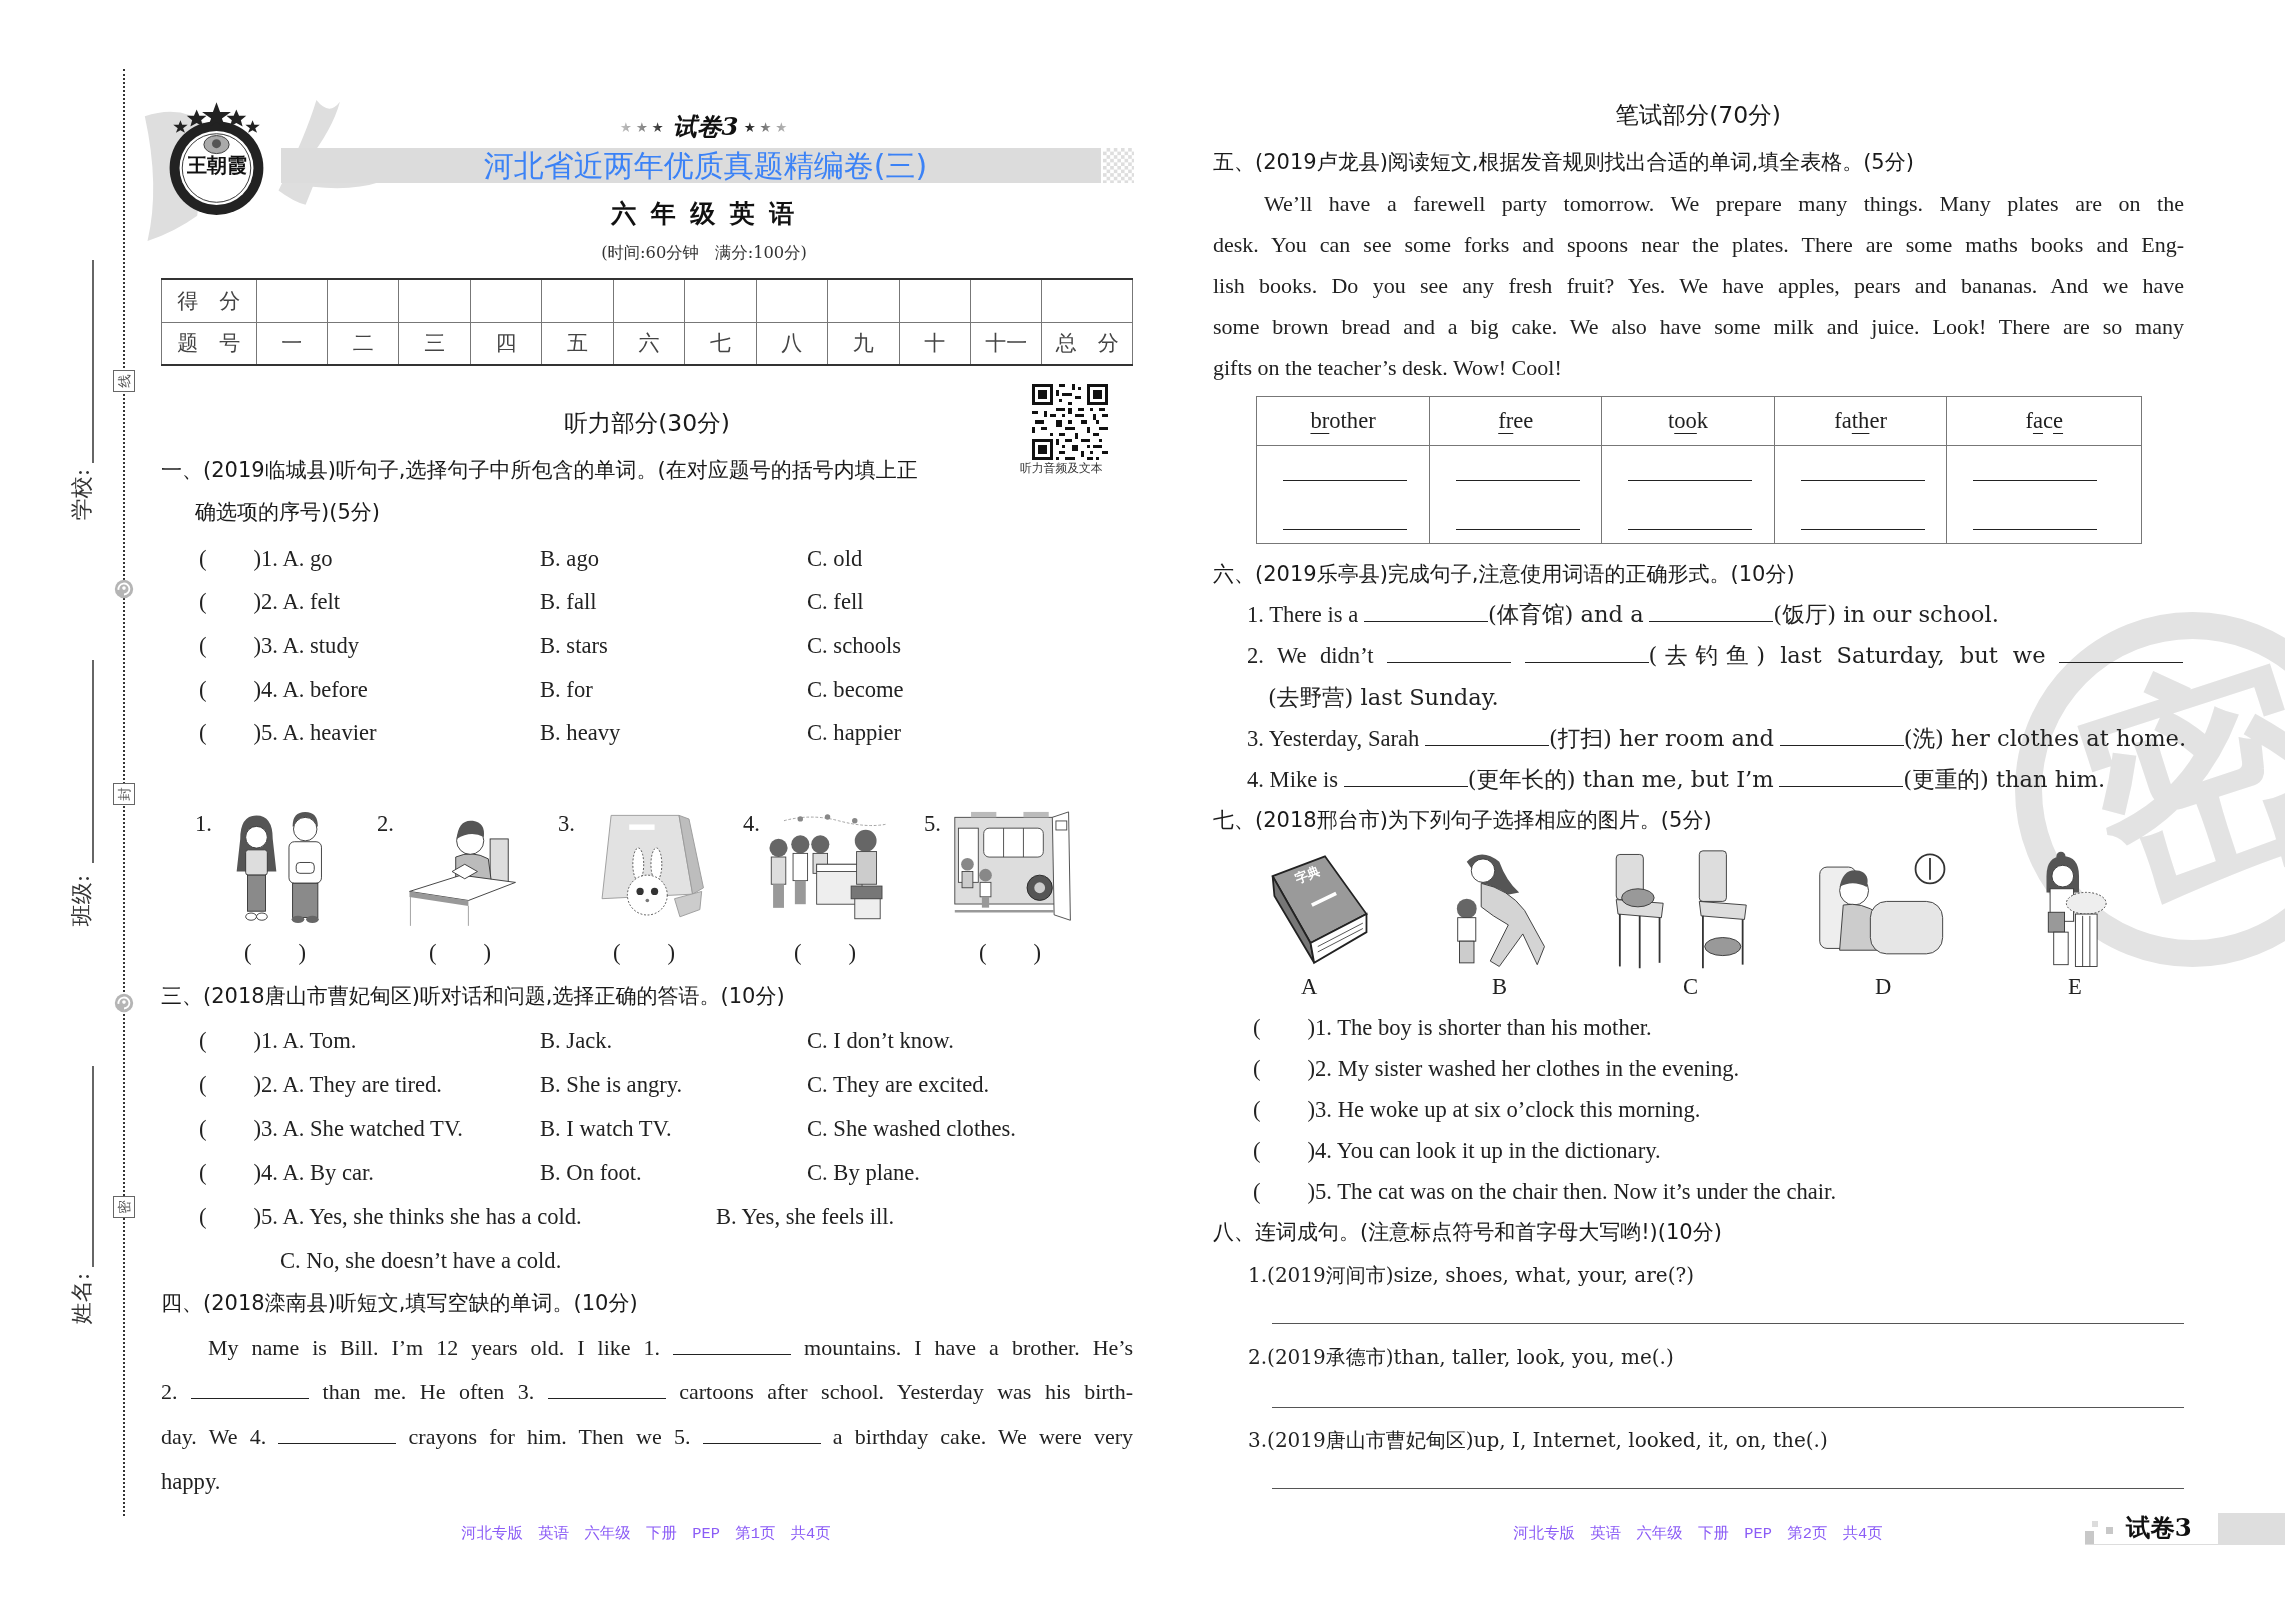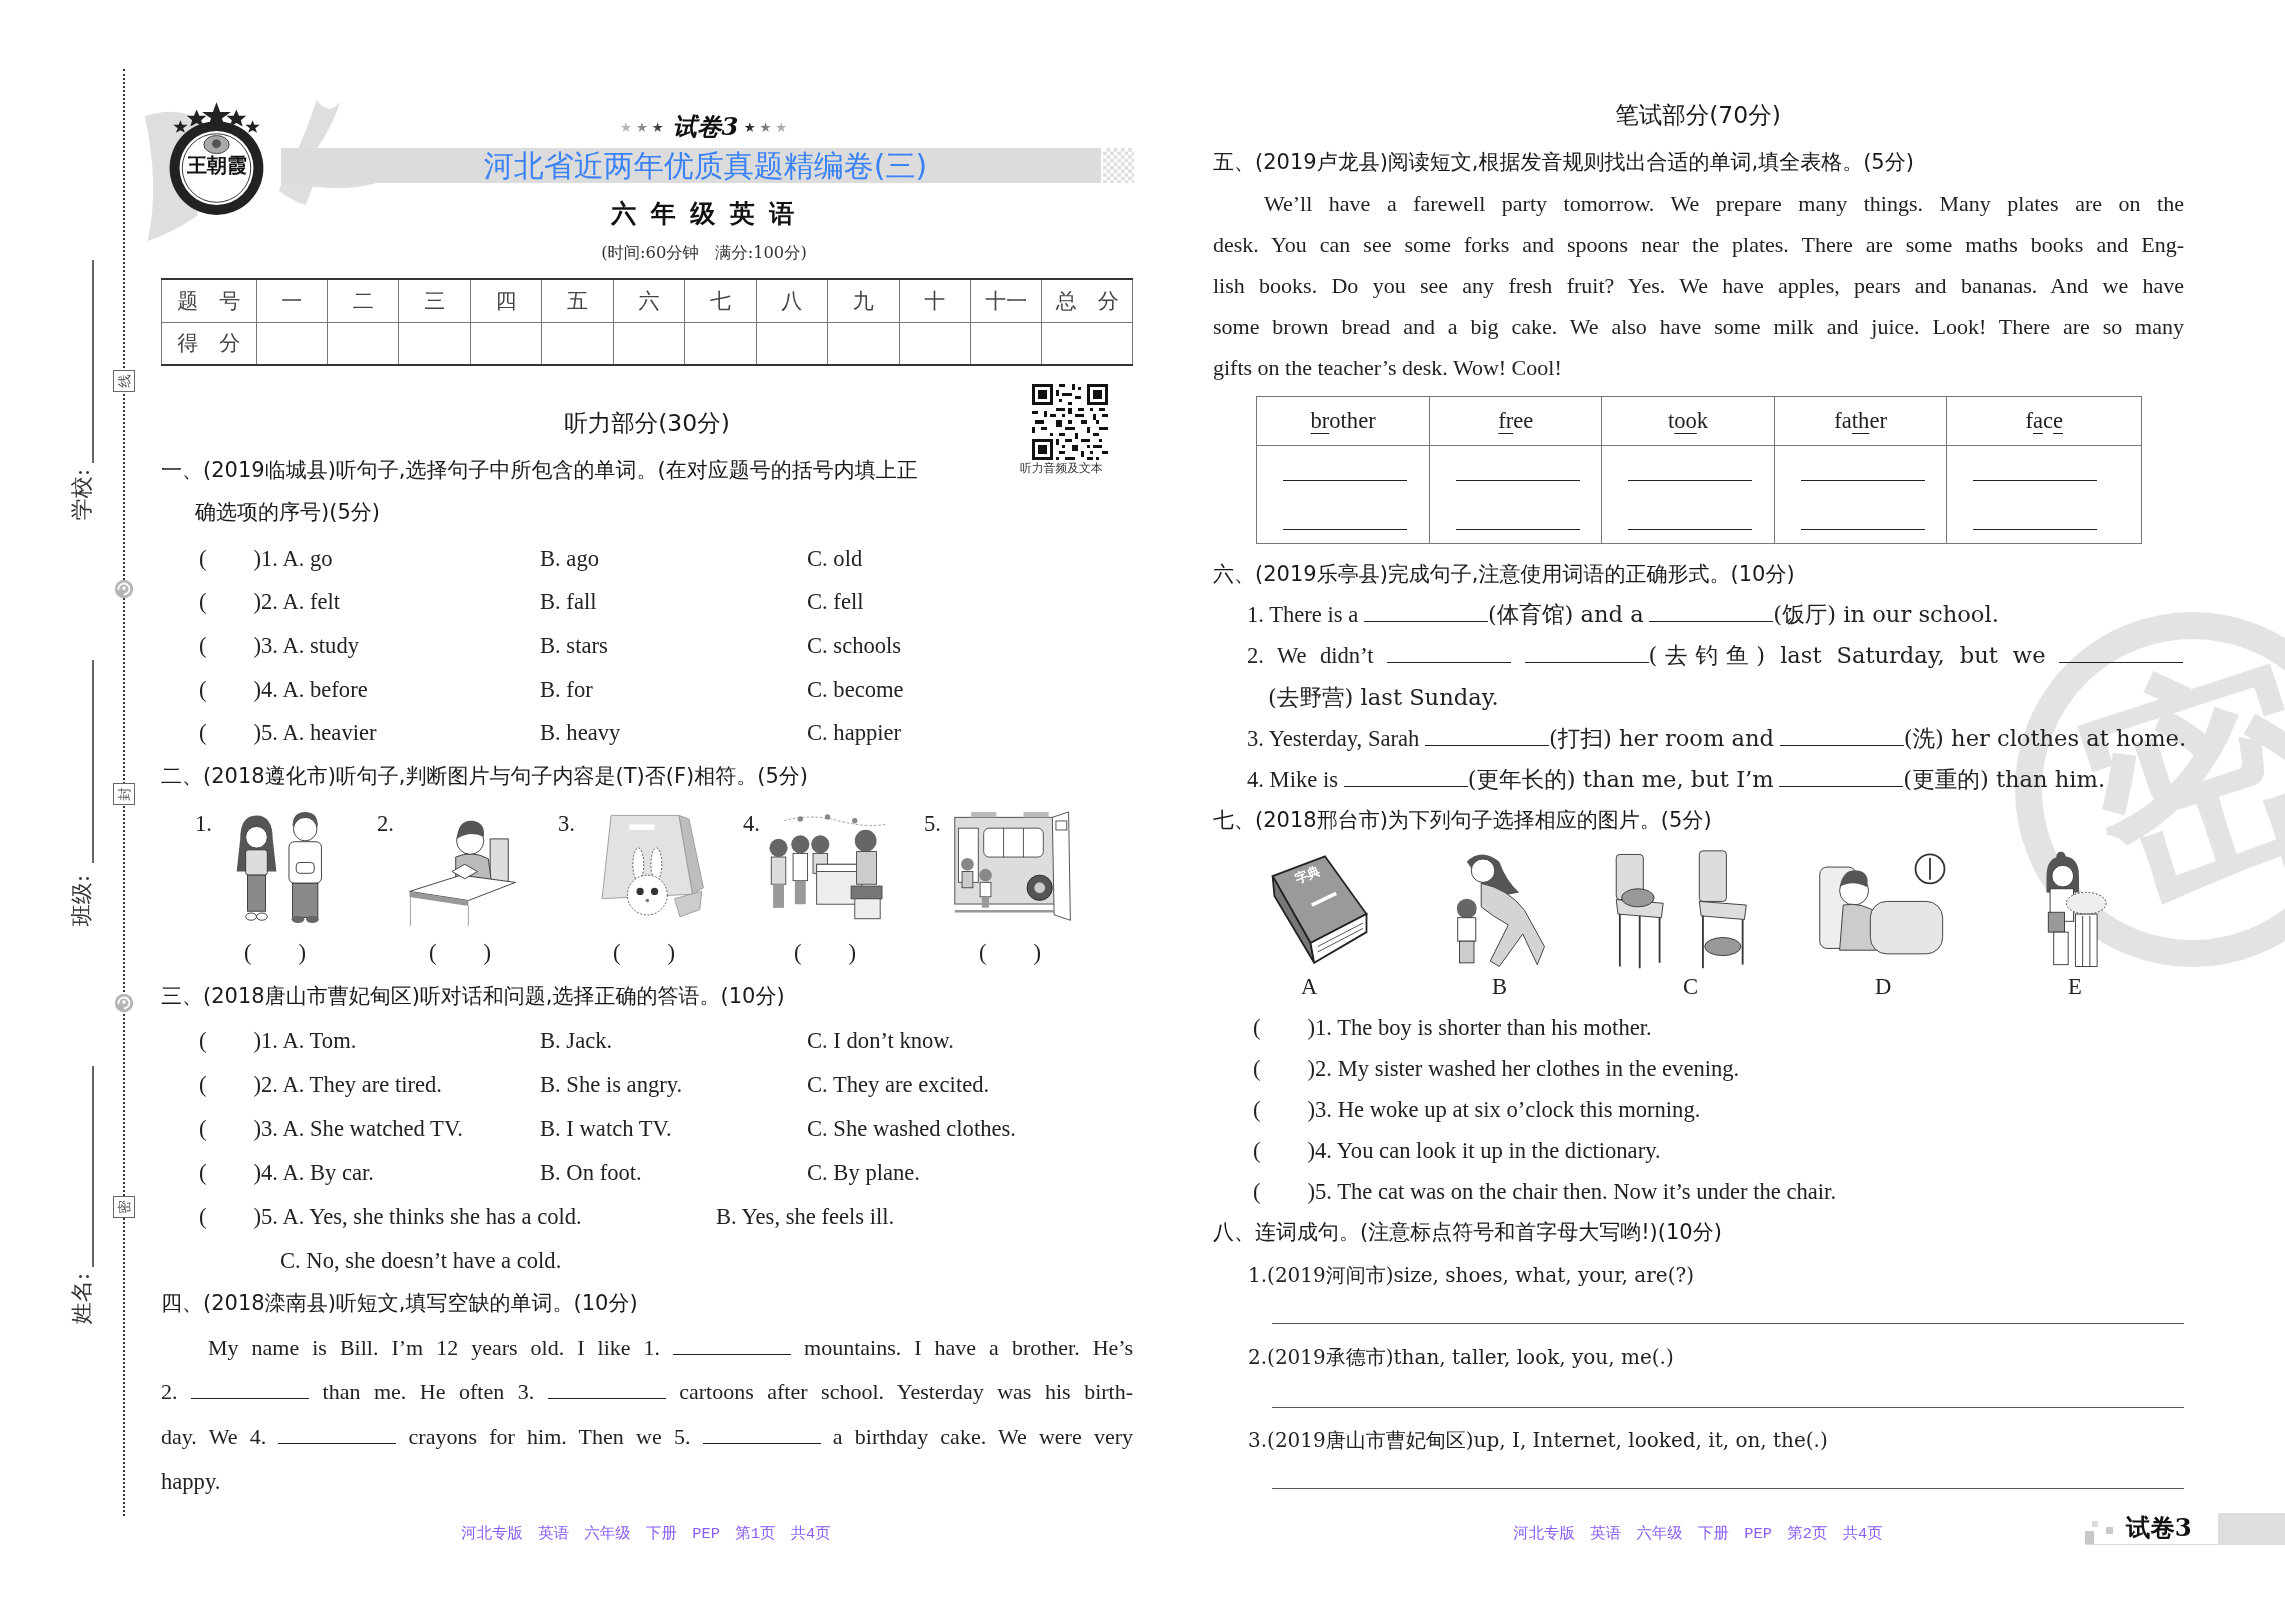--- a/index.html
+++ b/index.html
@@ -87,49 +87,49 @@
 </div>
 <div class="a" style="left:281px;top:148px;width:820px;height:35px;background:#dcdcdc"></div>
 <div class="a" style="left:1103px;top:148px;width:31px;height:35px;background:repeating-conic-gradient(#d6d6d6 0 25%,#fff 0 50%) 0 0/7.2px 7.2px;opacity:.8"></div>
 <div class="a hd" style="left:434px;top:148px;width:543px;height:35px;line-height:35px;text-align:center;font-size:30px;color:#3b82f6">河北省近两年优质真题精编卷(三)</div>
 <div class="a hd" style="left:570px;top:199px;width:280px;height:29px;line-height:29px;text-align:center;font-size:25px;letter-spacing:14.5px;font-weight:bold;color:#111">六年级英语</div>
 <div class="a zh-serif" style="left:523px;top:242px;width:362px;height:22px;line-height:22px;text-align:center;font-size:16.3px;color:#333">(时间:60分钟　满分:100分)</div>
 
 <table class="score-table" style="left:161px;top:278px;width:972px">
   <tbody>
         <tr>
+    <td>得　分</td>
+    <td></td>
+          <td></td>
+    <td></td>
+          <td></td>
+    <td></td>
+          <td></td>
+    <td></td>
+          <td></td>
+    <td></td>
+          <td></td>
+    <td></td>
+          <td></td>
+  </tr>
+  <tr>
     <td style="width:94px">题　号</td>
     <td style="width:71px">一</td>
     <td style="width:71px">二</td>
     <td style="width:71px">三</td>
     <td style="width:71px">四</td>
     <td style="width:71px">五</td>
     <td style="width:71px">六</td>
     <td style="width:71px">七</td>
     <td style="width:71px">八</td>
     <td style="width:71px">九</td>
     <td style="width:71px">十</td>
     <td style="width:71px">十一</td>
     <td style="width:90px">总　分</td>
   </tr>
-  <tr>
-    <td>得　分</td>
-    <td></td>
-          <td></td>
-    <td></td>
-          <td></td>
-    <td></td>
-          <td></td>
-    <td></td>
-          <td></td>
-    <td></td>
-          <td></td>
-    <td></td>
-          <td></td>
-  </tr>
 </tbody>
     </table>
 
 <svg class="a" style="left:1032px;top:384px" width="76" height="76" viewBox="0 0 25 25" shape-rendering="crispEdges">
   <rect width="25" height="25" fill="#fff"></rect>
   <g fill="#111">
     <path d="M0 0h7v7h-7zM18 0h7v7h-7zM0 18h7v7h-7z"></path>
   </g>
   <g fill="#fff">
         <path d="M1 1h5v5h-5zM19 1h5v5h-5zM1 19h5v5h-5z"></path>
@@ -159,21 +159,20 @@
 <div class="ln en" style="top:631px;left:807px">C. schools</div>
 
 <div class="ln en" style="top:675px;left:199px"><span>(</span><span class="slot"></span><span>)</span><span>4. A. before</span></div>
 <div class="ln en" style="top:675px;left:540px">B. for</div>
 <div class="ln en" style="top:675px;left:807px">C. become</div>
 
 <div class="ln en" style="top:718px;left:199px"><span>(</span><span class="slot"></span><span>)</span><span>5. A. heavier</span></div>
 <div class="ln en" style="top:718px;left:540px">B. heavy</div>
 <div class="ln en" style="top:718px;left:807px">C. happier</div>
 
-<div class="ln hd" style="top:762px;left:161px">二、(2018遵化市)听句子,判断图片与句子内容是(T)否(F)相符。(5分)</div>
 
 <div class="ln en" style="top:809px;left:195px">1.</div>
 <svg class="pic" style="left:224px;top:808px" width="111" height="118" viewBox="0 0 123 130">
   <path d="M18 34 q0-26 18-26 q18 0 18 26 l4 36 h-44z" fill="#555"></path>
   <circle cx="36" cy="32" r="12" fill="#fff" stroke="#333"></circle>
   <rect x="24" y="46" width="24" height="28" rx="3" fill="#ddd" stroke="#333"></rect>
   <rect x="26" y="74" width="20" height="40" fill="#8a8a8a" stroke="#333"></rect>
   <ellipse cx="30" cy="120" rx="6" ry="4" fill="#fff" stroke="#333"></ellipse>
   <ellipse cx="42" cy="120" rx="6" ry="4" fill="#fff" stroke="#333"></ellipse>
   <path d="M76 20 q0-16 14-16 q14 0 14 16z" fill="#555"></path>

